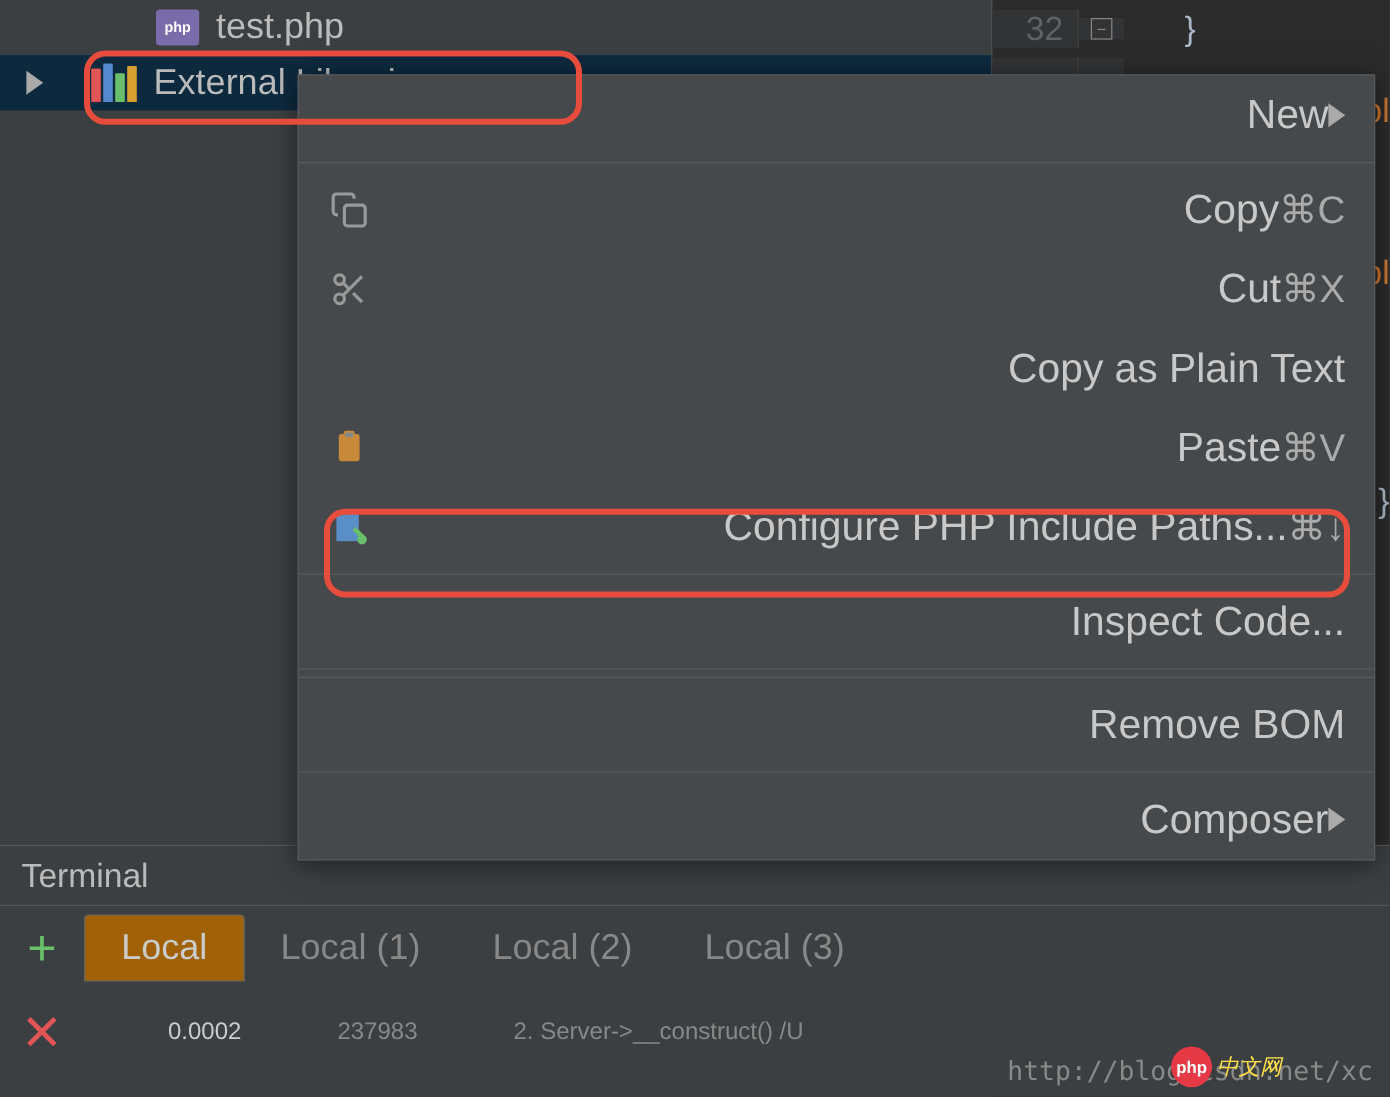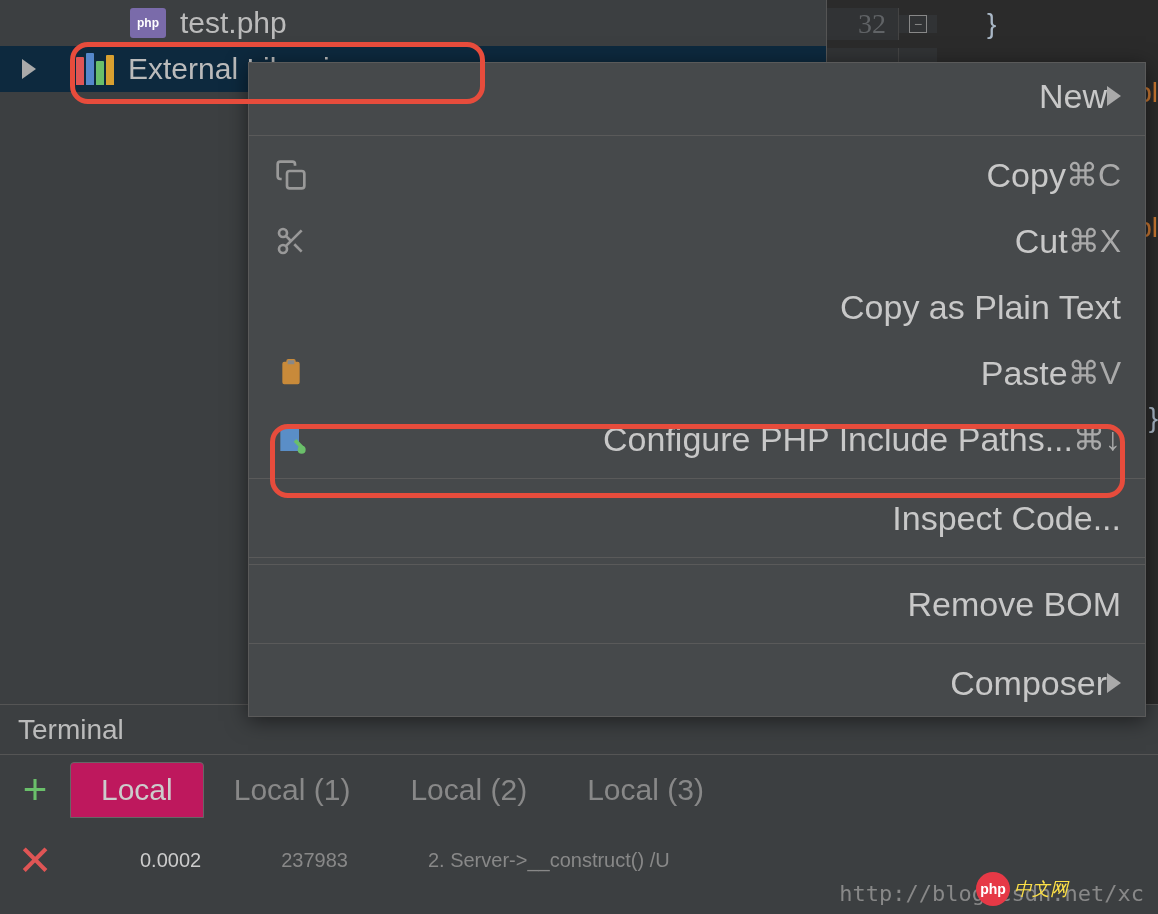--- a/index.html
+++ b/index.html
@@ -110,21 +110,20 @@
       font-family: "Menlo", monospace;
       font-size: 28px;
     }
     .gutter {
       width: 72px;
       text-align: right;
       padding-right: 12px;
       color: #606366;
       background: #313335;
       border-right: 1px solid #444;
-      font-family: Liberation Serif, serif;
     }
     .gutter-fold {
       width: 38px;
       background: #313335;
       display: flex;
       align-items: center;
       justify-content: center;
     }
     .code-content {
       flex: 1;
@@ -233,21 +232,21 @@
       gap: 0;
       height: 70px;
       align-items: center;
     }
     .tab {
       padding: 10px 30px;
       font-size: 30px;
       color: #888;
     }
     .tab.active {
-      background: #be185d;
+      background: #a16207;
       color: #ccc;
       border: 1px solid #666;
       border-radius: 4px 4px 0 0;
     }
     .terminal-output {
       display: flex;
       align-items: center;
       padding-left: 70px;
       font-family: monospace;
       font-size: 20px;

